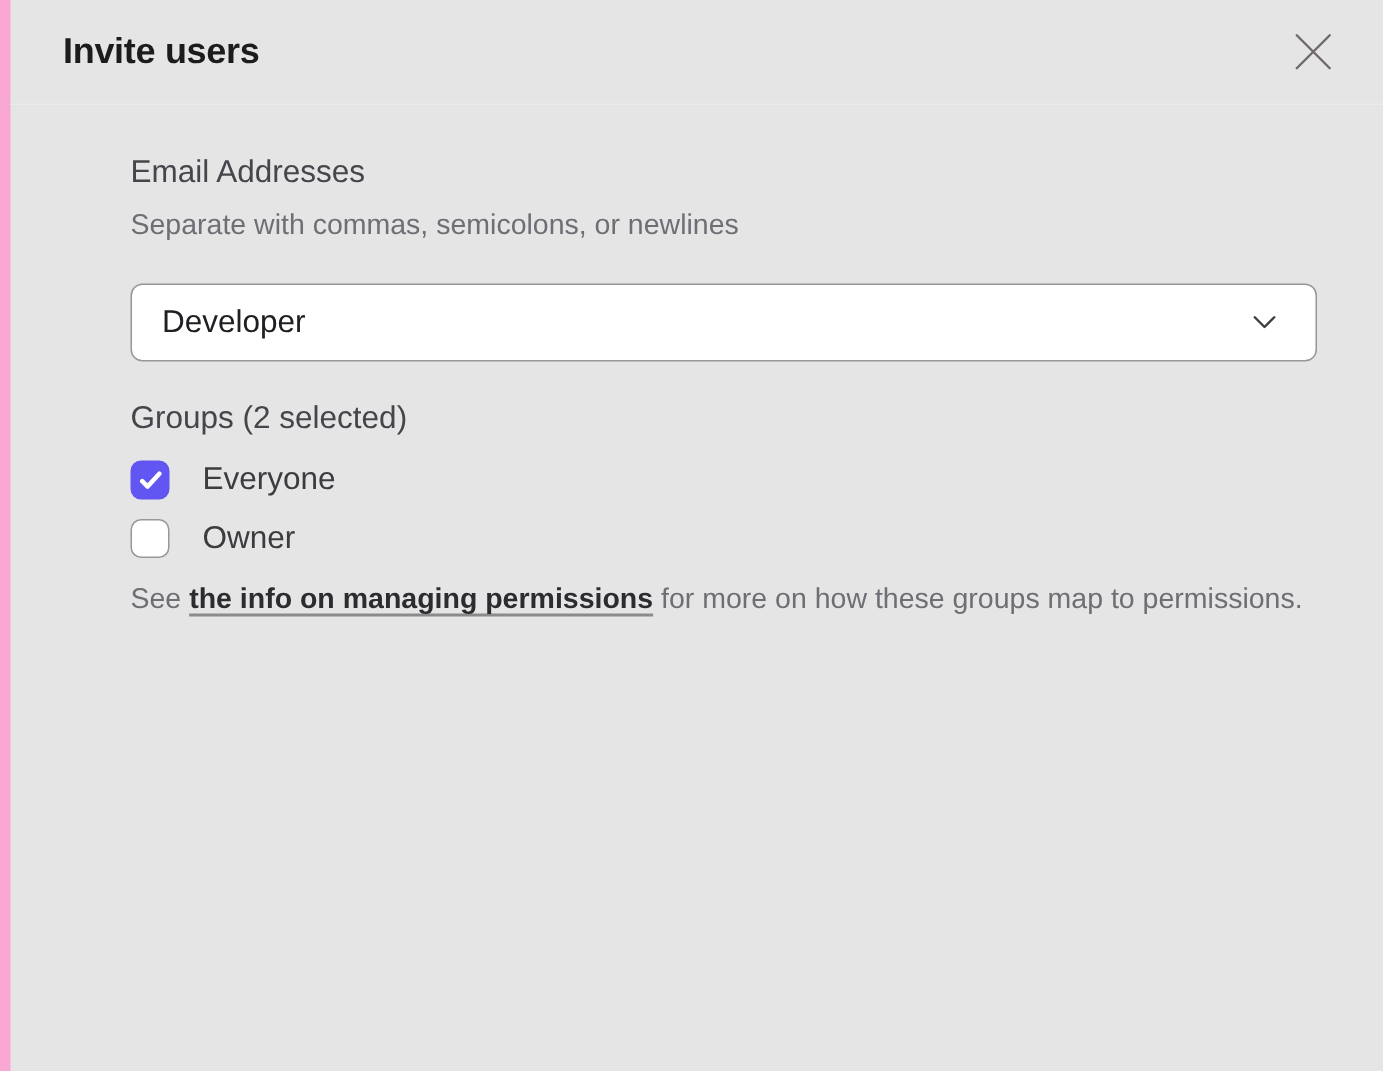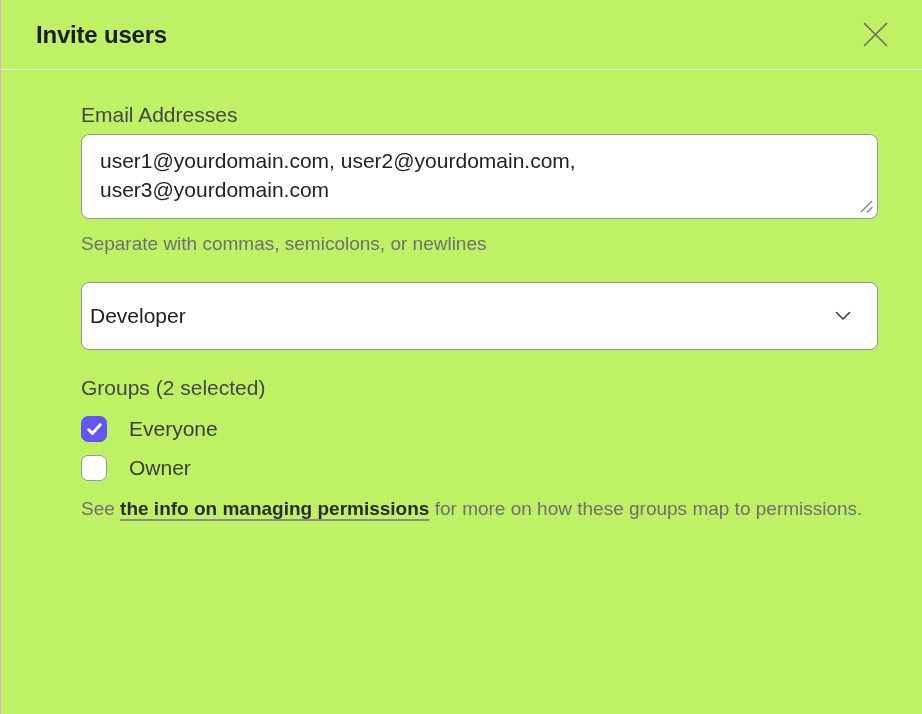--- a/index.html
+++ b/index.html
@@ -5,22 +5,22 @@
   * { margin: 0; padding: 0; box-sizing: border-box; }
   html, body { background: #ffffff; }
   body {
     font-family: "Liberation Sans", "DejaVu Sans", sans-serif;
     color: #222226;
   }
   .modal {
     position: relative;
     width: 922px;
     height: 714px;
-    background: #bef264;
-    border-left: 1px solid #f9a8d4;
+    background: #e5e5e5;
+    border-left: 7px solid #f9a8d4;
     overflow: hidden;
   }
   .modal-header {
     height: 70px;
     display: flex;
     align-items: center;
     justify-content: space-between;
     padding: 0 30px 0 35px;
     border-bottom: 1px solid #ececec;
   }
@@ -74,27 +74,27 @@
   }
   .helper {
     margin-top: 13px;
     font-size: 19px;
     line-height: 24px;
     color: #6e6e75;
   }
   .section { margin-top: 26px; }
 
   .select-box {
-    height: 68px;
+    height: 52px;
     border: 1px solid #96969b;
     border-radius: 8px;
     display: flex;
     align-items: center;
     justify-content: space-between;
-    padding: 0 26px 0 8px;
+    padding: 0 26px 0 20px;
     cursor: pointer;
     background: #ffffff;
   }
   .select-value { font-size: 21px; color: #202024; }
 
   .doc-link {
     font-weight: 700;
     color: #2c2c30;
     text-decoration: underline;
     text-underline-offset: 4px;
@@ -144,27 +144,20 @@
       <svg width="25" height="25" viewBox="0 0 25 25">
         <path d="M1.5 1.5 L23.5 23.5 M23.5 1.5 L1.5 23.5" stroke="#6f6a68" stroke-width="1.6" fill="none" stroke-linecap="round"></path>
       </svg>
     </button>
   </header>
 
   <main class="modal-body">
 
     <section>
       <label class="field-label">Email Addresses</label>
-      <div class="textarea-wrap">
-        <textarea class="email-textarea" spellcheck="false" style="">user1@yourdomain.com, user2@yourdomain.com,
-user3@yourdomain.com</textarea>
-        <svg class="resize-handle" width="15" height="15" viewBox="0 0 15 15">
-          <path d="M12.5 2.5 L2.5 12.5 M13 8.5 L8.5 13" stroke="#7d7d82" stroke-width="1.3" fill="none" stroke-linecap="round"></path>
-        </svg>
-      </div>
       <p class="helper">Separate with commas, semicolons, or newlines</p>
     </section>
 
     <section class="section">
       <div class="select-box">
         <span class="select-value">Developer</span>
         <svg width="16" height="10" viewBox="0 0 16 10">
           <path d="M1.5 1.5 L8 8 L14.5 1.5" stroke="#3f3f42" stroke-width="1.6" fill="none" stroke-linecap="round" stroke-linejoin="round"></path>
         </svg>
       </div>

